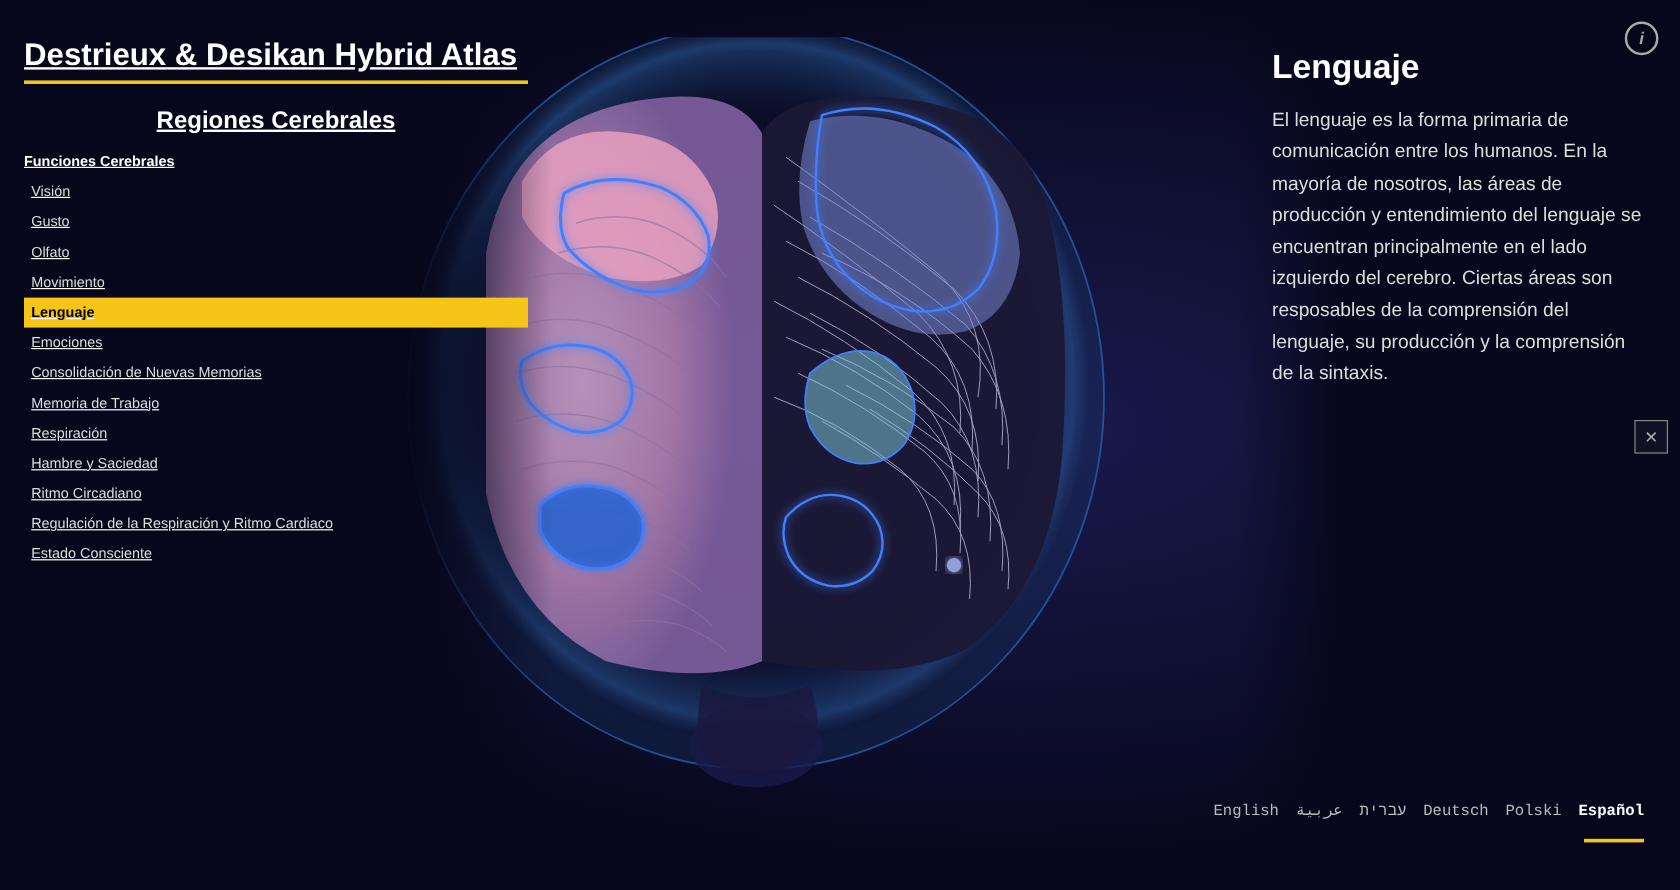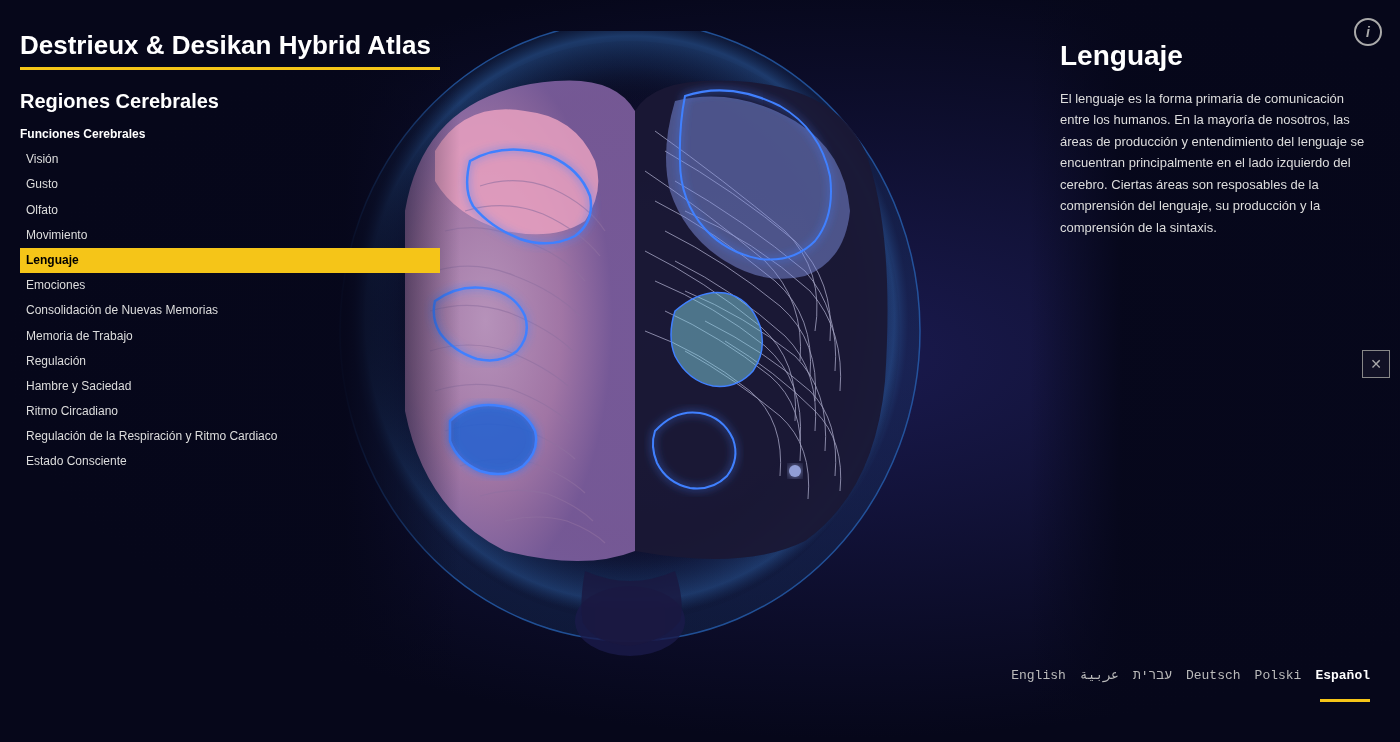--- a/index.html
+++ b/index.html
@@ -34,20 +34,21 @@
 
     
     .sidebar {
       position: absolute;
       top: 0; left: 0;
       width: 460px;
       height: 742px;
       padding: 30px 20px;
       background: linear-gradient(to right, rgba(6,7,26,0.95) 75%, rgba(6,7,26,0) 100%);
       z-index: 10;
+      text-decoration: underline;
     }
 
     .atlas-title {
       font-size: 26px;
       font-weight: bold;
       color: #fff;
       margin-bottom: 6px;
       line-height: 1.2;
     }
 
@@ -56,20 +57,21 @@
       background: #f5c518;
       width: 420px;
       margin-bottom: 20px;
     }
 
     .section-title {
       font-size: 20px;
       font-weight: bold;
       color: #fff;
       margin-bottom: 14px;
+      text-align: center;
     }
 
     .subsection-title {
       font-size: 12px;
       font-weight: bold;
       color: #fff;
       margin-bottom: 6px;
     }
 
     .menu-item {
@@ -104,21 +106,21 @@
     }
 
     .info-title {
       font-size: 28px;
       font-weight: bold;
       color: #fff;
       margin-bottom: 16px;
     }
 
     .info-description {
-      font-size: 13px;
+      font-size: 16px;
       color: #ddd;
       line-height: 1.65;
       flex: 1;
     }
 
     
     .close-button {
       position: absolute;
       top: 350px;
       right: 10px;
@@ -312,21 +314,21 @@
 
   <div id="menu-list">
       <div class="menu-item">Visión</div>
       <div class="menu-item">Gusto</div>
       <div class="menu-item">Olfato</div>
       <div class="menu-item">Movimiento</div>
       <div class="menu-item active">Lenguaje</div>
       <div class="menu-item">Emociones</div>
       <div class="menu-item">Consolidación de Nuevas Memorias</div>
       <div class="menu-item">Memoria de Trabajo</div>
-      <div class="menu-item">Regulación</div>
+      <div class="menu-item">Respiración</div>
       <div class="menu-item">Hambre y Saciedad</div>
       <div class="menu-item">Ritmo Circadiano</div>
       <div class="menu-item">Regulación de la Respiración y Ritmo Cardiaco</div>
       <div class="menu-item">Estado Consciente</div>
     </div>
 </div>
 
 <div class="info-panel">
   <h2 class="info-title">Lenguaje</h2>
   <p class="info-description">El lenguaje es la forma primaria de comunicación entre los humanos. En la mayoría de nosotros, las áreas de producción y entendimiento del lenguaje se encuentran principalmente en el lado izquierdo del cerebro. Ciertas áreas son resposables de la comprensión del lenguaje, su producción y la comprensión de la sintaxis.</p>

